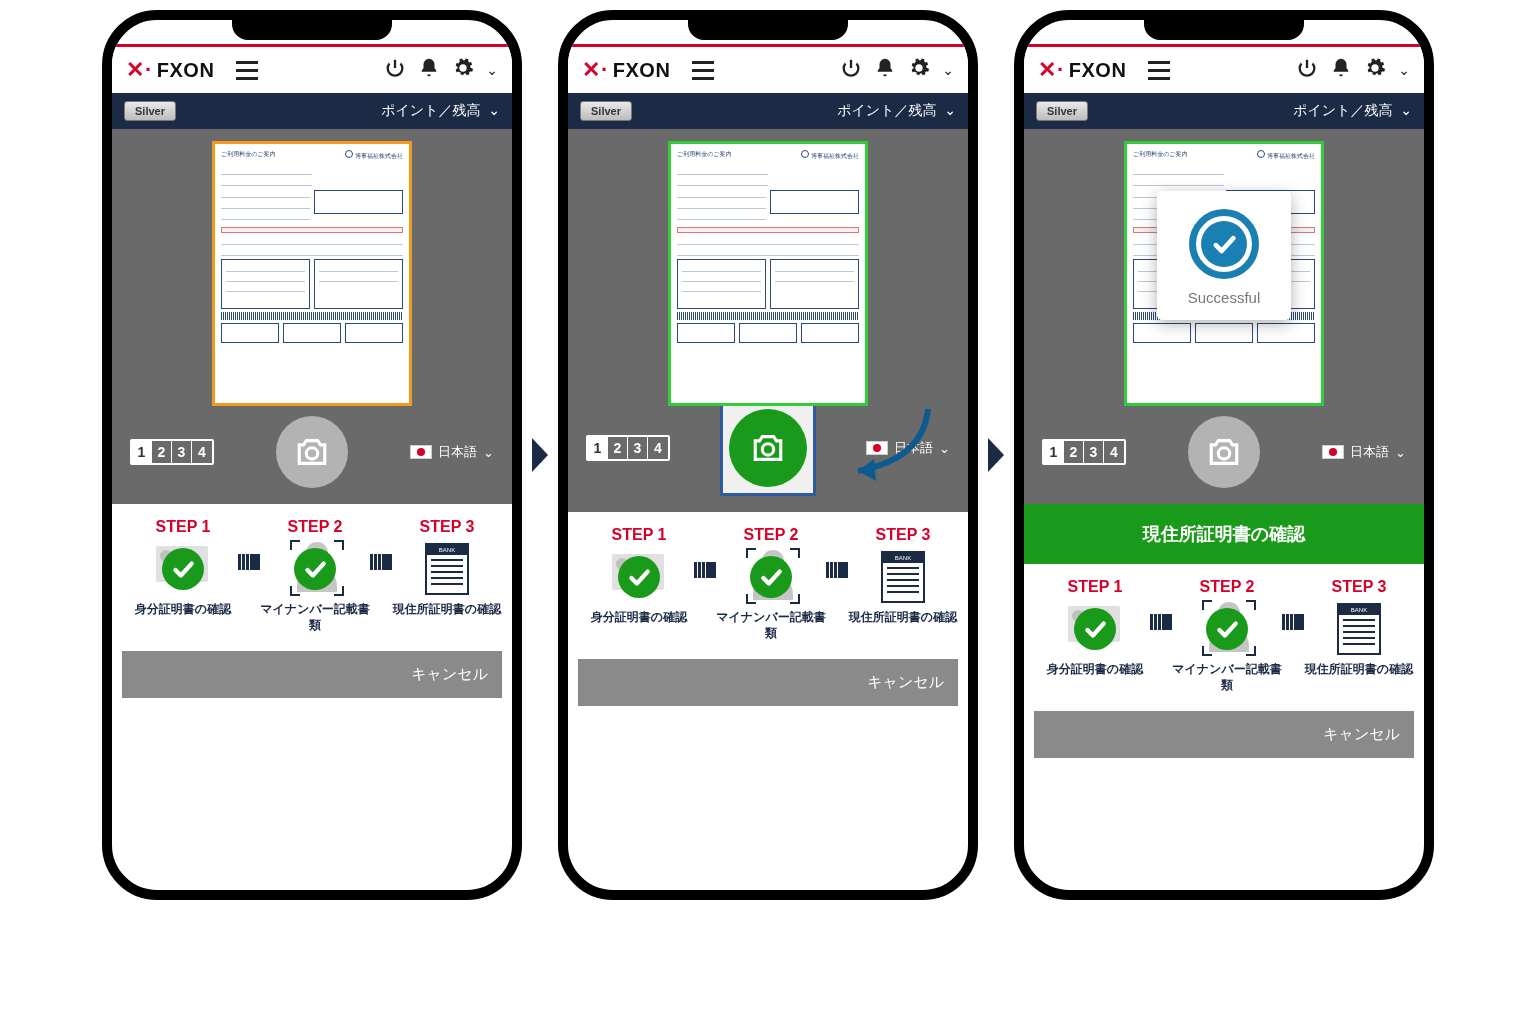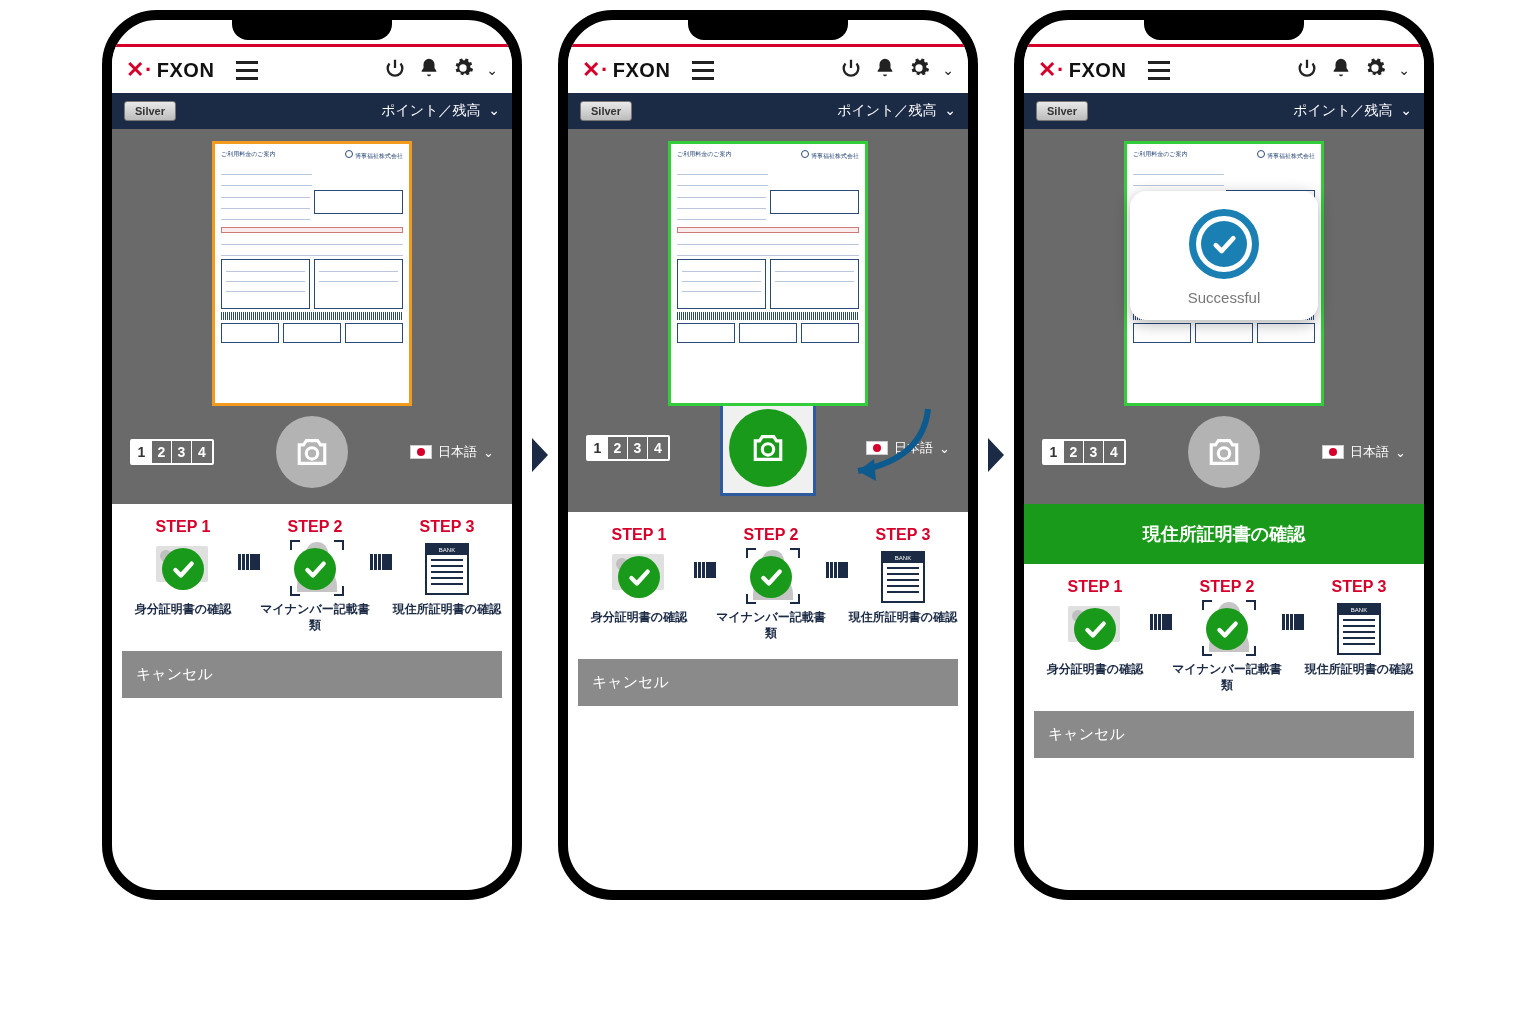--- a/index.html
+++ b/index.html
@@ -73,28 +73,28 @@
   .steps { background:#fff; padding:14px 10px 10px; display:flex; align-items:flex-start; justify-content:space-between;margin-left:6px; }
   .step { text-align:center; width:115px; }
   .step-label { color:#d6002a; font-weight:800; font-size:16px; margin-bottom:4px; }
   .step-desc { color:#1b2a45; font-size:12px; font-weight:700; line-height:1.3; margin-top:4px; }
   .step-icon { height:58px; display:flex; align-items:center; justify-content:center; position:relative; }
   .check-badge { width:42px; height:42px; border-radius:50%; background:#1a9a1a; display:flex; align-items:center; justify-content:center; }
   .arrow-s { display:flex; flex-direction:row; gap:1px; margin-top:36px; }
   .arrow-s span { width:3px; height:16px; background:#1b2a45; }
   .arrow-s .tri { width:0; height:0; border-left:10px solid #1b2a45; border-top:8px solid transparent; border-bottom:8px solid transparent; }
 
-  .cancel { background:#8a8a8a; color:#fff; text-align:left; padding:14px; font-size:15px; margin:8px 10px 12px; }
+  .cancel { background:#8a8a8a; color:#fff; text-align:right; padding:14px; font-size:15px; margin:8px 10px 12px; }
 
   .chev { display:flex; align-items:center; }
   .chev svg { width:20px; height:34px; }
 
   .success-card {
     position:absolute; top:50px; left:50%; transform:translateX(-50%);
-    width:188px; background:#fff; border-radius:16px; box-shadow:0 4px 16px rgba(0,0,0,.3);
+    width:134px; background:#fff; border-radius:5px; box-shadow:0 4px 16px rgba(0,0,0,.3);
     text-align:center; padding:18px 10px 14px; z-index:5;
   }
   .success-card .ring { width:70px; height:70px; border-radius:50%; border:7px solid #1a7fb3; margin:0 auto 10px; display:flex; align-items:center; justify-content:center; }
   .success-card .ring .inner { width:46px; height:46px; border-radius:50%; background:#1a7fb3; display:flex; align-items:center; justify-content:center; }
   .success-card .txt { color:#777; font-size:15px; }
 
   .curved-arrow { position:absolute; right:30px; top:270px; z-index:20; }
 
   .idcard-bg { position:absolute; width:52px; height:36px; background:#e0e0e0; border-radius:2px; top:6px; left:28px; }
   .idcard-bg:before { content:""; position:absolute; width:12px; height:12px; background:#c0c0c0; border-radius:50%; top:4px; left:4px; }

